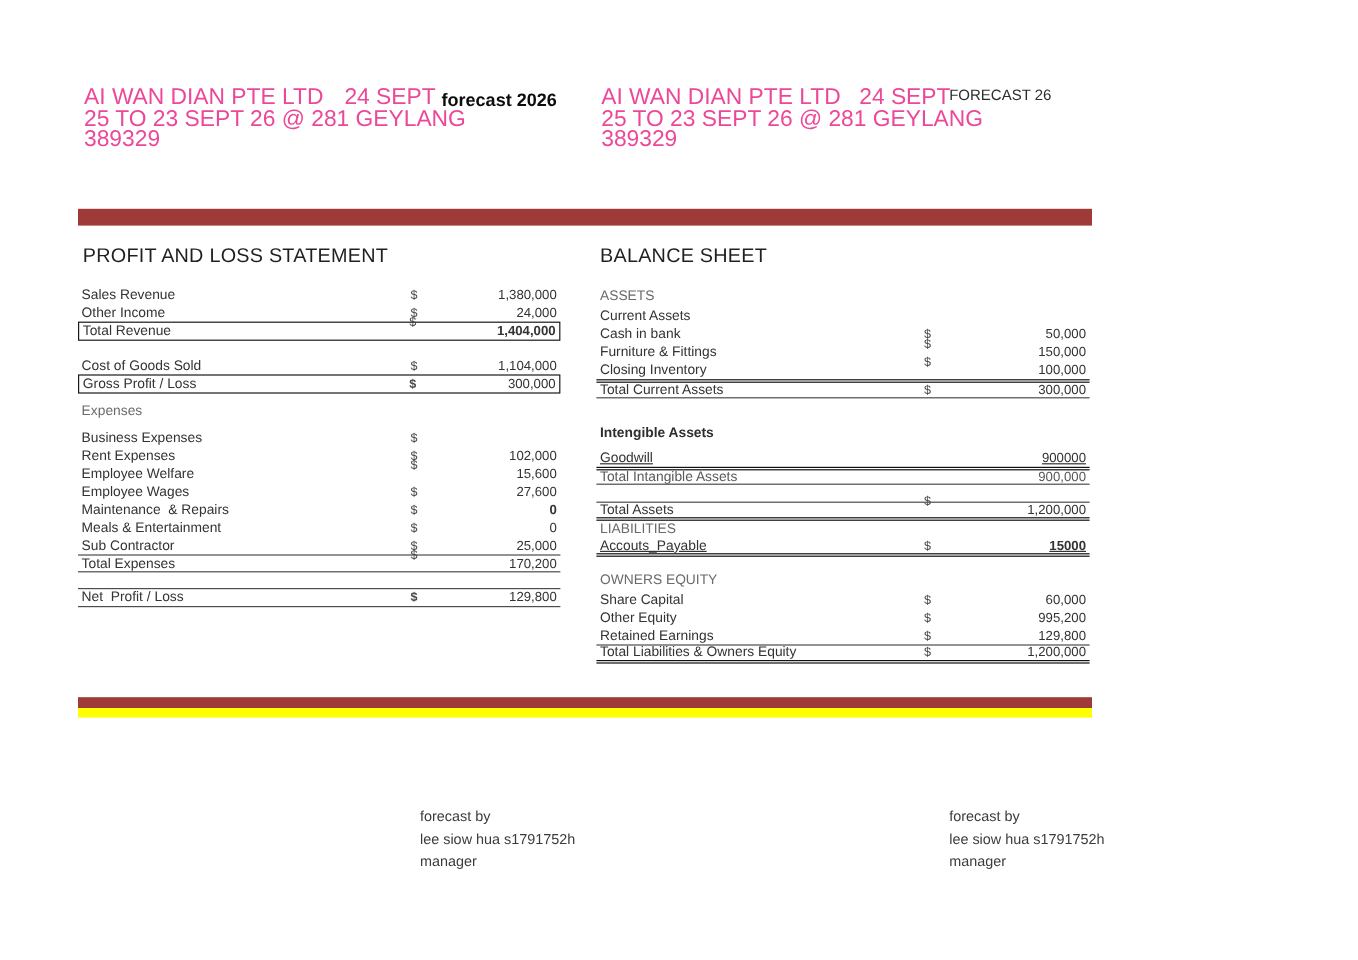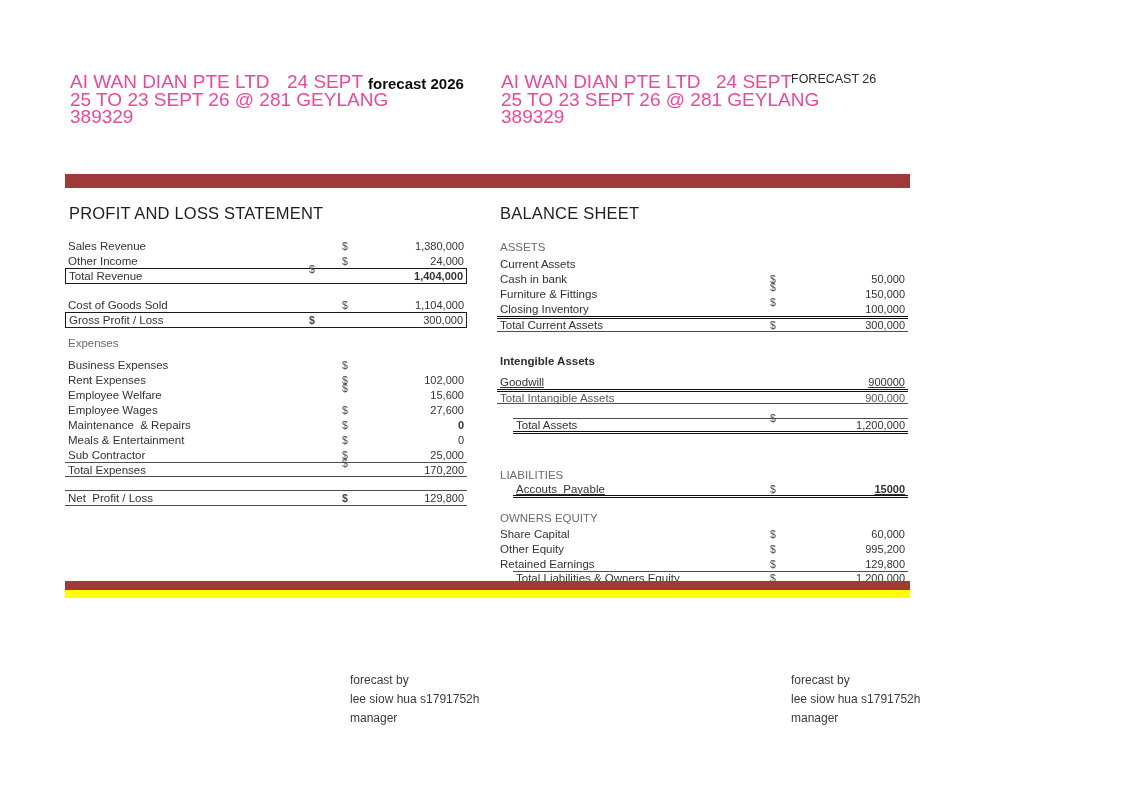--- a/index.html
+++ b/index.html
@@ -40,25 +40,25 @@
   .dol{width:22px;font-size:10.5px;color:#4a4a4a;flex:0 0 22px;}
   .val{text-align:right;font-size:11px;color:#333;padding-right:3px;white-space:pre;}
   .pnl-table .val{flex:0 0 100px;}
   .bs-table .val{flex:0 0 113px;}
 
   .sec-header{display:flex;align-items:center;height:16px;font-size:11.5px;color:#6b6b6b;padding-left:3px;box-sizing:border-box;white-space:pre;}
   .sec-header.strong{color:#2e2e2e;font-weight:bold;}
   .spacer{width:100%;}
 
   
-  .row.boxed{border:1.5px solid #1a1a1a;gap:32px;}
+  .row.boxed{border:1.5px solid #1a1a1a;}
   .row.line-top{border-top:1px solid #4d4d4d;}
   .row.line-bottom{border-bottom:1px solid #4d4d4d;}
   .row.dbl-top{border-top:3px double #111;}
-  .row.dbl-bottom{border-bottom:3px double #111;margin-left:16px;}
+  .row.dbl-bottom{border-bottom:3px double #111;}
   .row.vb .val{font-weight:bold;}
   .row.db .dol{font-weight:bold;}
   .row.u-lbl .lbl{text-decoration:underline;}
   .row.u-val .val{text-decoration:underline;}
   .row.muted .lbl,.row.muted .val{color:#595959;}
   .row.draise .dol{transform:translateY(-7px);}
 
   
   .footer-line{position:absolute;font-size:12px;color:#3b3b3b;white-space:pre;}
   .f-l1{top:673px;} .f-l2{top:692px;} .f-l3{top:711px;}
@@ -202,21 +202,21 @@
         <span class="lbl">Total Intangible Assets</span>
         <span class="dol"></span>
         <span class="val">900,000</span>
       </div>
       <div class="spacer" style="height: 14px;"></div>
       <div class="row line-top dbl-bottom draise" style="height: 16px;">
         <span class="lbl">Total Assets</span>
         <span class="dol">$</span>
         <span class="val">1,200,000</span>
       </div>
-      <div class="sec-header " style="height: 14px; margin-top: 34px;">LIABILITIES</div>
+      <div class="sec-header " style="height: 14px;">LIABILITIES</div>
       <div class="row u-lbl u-val vb dbl-bottom" style="height: 16px;">
         <span class="lbl">Accouts_Payable</span>
         <span class="dol">$</span>
         <span class="val">15000</span>
       </div>
       <div class="spacer" style="height: 12px;"></div>
       <div class="sec-header " style="height: 16px;">OWNERS EQUITY</div>
       <div class="row ">
         <span class="lbl">Share Capital</span>
         <span class="dol">$</span>

